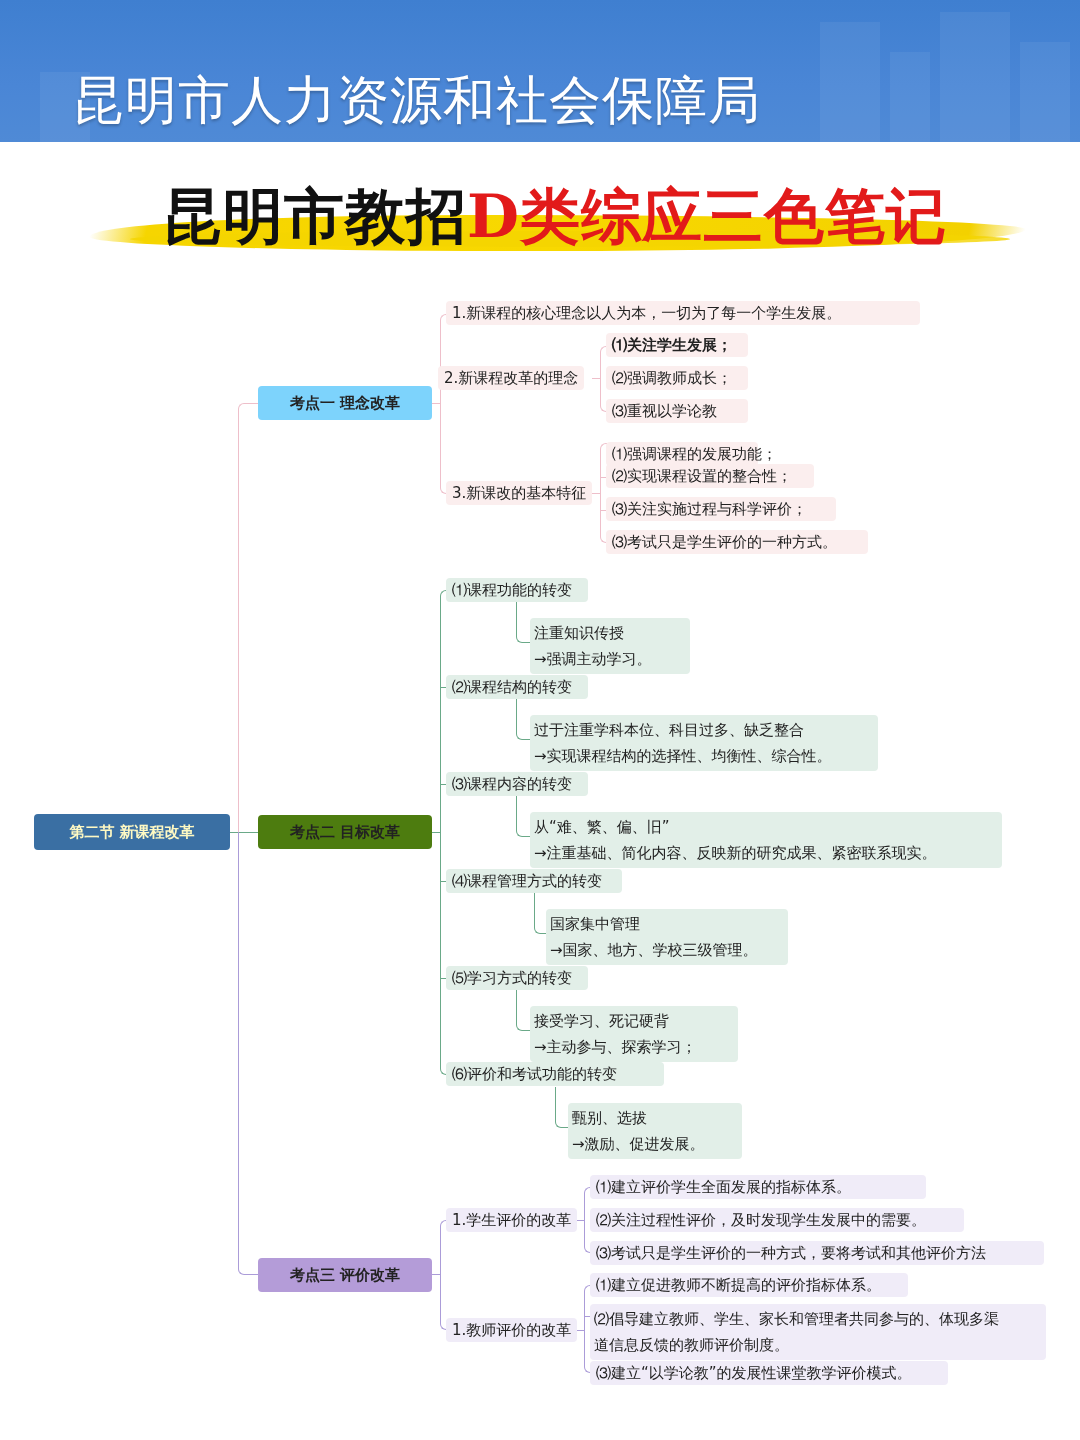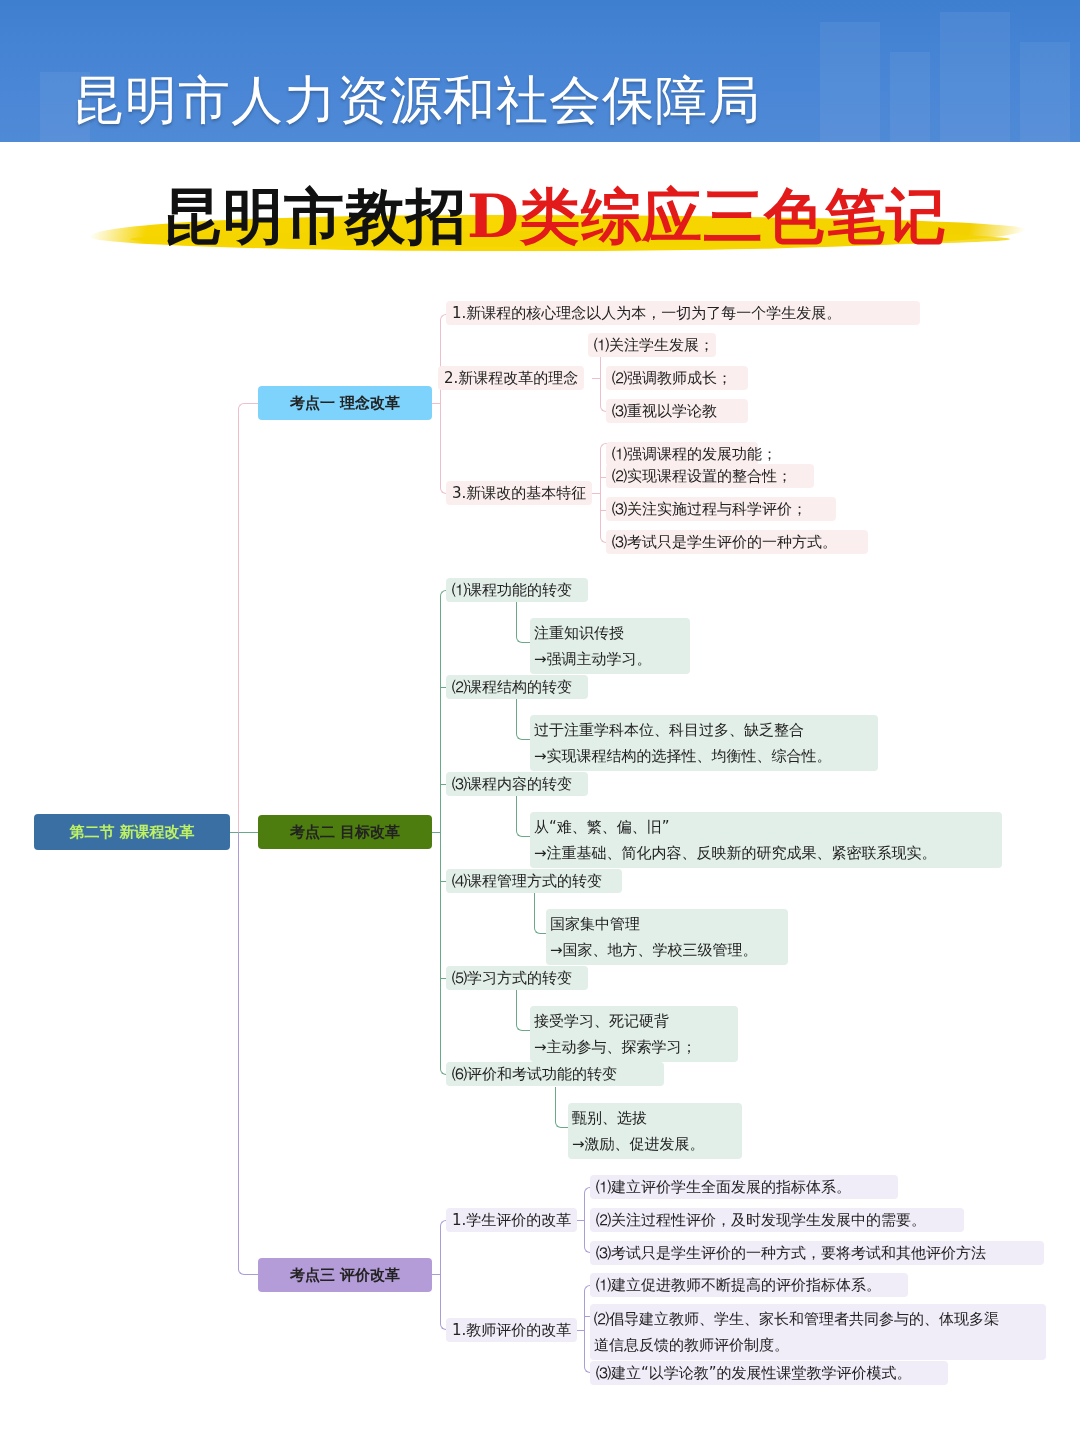--- a/index.html
+++ b/index.html
@@ -30,21 +30,21 @@
     background: #f4d400; border-radius: 50%; opacity: .8;
   }
   .headline {
     position: absolute; left: 72px; top: 2px; font-family: "DejaVu Serif", "Liberation Serif", serif;
     font-weight: bold; font-size: 60px; letter-spacing: 1px; white-space: nowrap;
   }
   .headline .black { color: #111; }
   .headline .red { color: #e21a1a; }
 
   .node { position: absolute; border-radius: 4px; font-size: 15px; line-height: 20px; padding: 2px 6px; white-space: nowrap; color: #222; }
-  .root { background: #3a6fa3; color: #bef264; font-size: 15px; text-align: center; line-height: 36px; height: 36px; padding: 0; border-radius: 4px; font-weight: bold; }
+  .root { background: #3a6fa3; color: #fef9c3; font-size: 15px; text-align: center; line-height: 36px; height: 36px; padding: 0; border-radius: 4px; font-weight: bold; }
   .topic { text-align: center; height: 34px; line-height: 34px; padding: 0; font-weight: bold; font-size: 15px; }
   .topic.pink { background: #7dd3fc; }
   .topic.green { background: #4d7c0f; }
   .topic.purple { background: #b49cd8; }
 
   .pinkbg { background: #fbeeee; }
   .greenbg { background: #e2efe8; }
   .purplebg { background: #f0ecf8; }
   .two-line { line-height: 26px; padding: 2px 4px; white-space: normal; }
   .two-line span { display: block; }
@@ -110,21 +110,21 @@
 <div class="line lv" style="left:584px;top:1316px;width:8px;border-top:1.5px solid;"></div>
 
 <div class="node root" style="left:34px;top:814px;width:196px;">第二节 新课程改革</div>
 
 <div class="node topic pink" style="left:258px;top:386px;width:174px;">考点一 理念改革</div>
 <div class="node topic green" style="left:258px;top:815px;width:174px;">考点二 目标改革</div>
 <div class="node topic purple" style="left:258px;top:1258px;width:174px;">考点三 评价改革</div>
 
 <div class="node pinkbg" style="left:446px;top:301px;width:474px;">1.新课程的核心理念以人为本，一切为了每一个学生发展。</div>
 <div class="node pinkbg" style="left:438px;top:366px;text-align:right;">2.新课程改革的理念</div>
-<div class="node pinkbg" style="left:588px;top:333px;width:128px;">⑴关注学生发展；</div>
+<div class="node pinkbg" style="left:606px;top:333px;width:142px;font-weight:bold;">⑴关注学生发展；</div>
 <div class="node pinkbg" style="left:606px;top:366px;width:142px;">⑵强调教师成长；</div>
 <div class="node pinkbg" style="left:606px;top:399px;width:142px;">⑶重视以学论教</div>
 <div class="node pinkbg" style="left:446px;top:481px;">3.新课改的基本特征</div>
 <div class="node pinkbg" style="left:606px;top:442px;width:152px;">⑴强调课程的发展功能；</div>
 <div class="node pinkbg" style="left:606px;top:464px;width:208px;">⑵实现课程设置的整合性；</div>
 <div class="node pinkbg" style="left:606px;top:497px;width:230px;">⑶关注实施过程与科学评价；</div>
 <div class="node pinkbg" style="left:606px;top:530px;width:262px;">⑶考试只是学生评价的一种方式。</div>
 
 <div class="node greenbg" style="left:446px;top:578px;width:142px;">⑴课程功能的转变</div>
 <div class="node greenbg two-line" style="left:530px;top:618px;width:160px;">
@@ -156,21 +156,21 @@
   <span>→主动参与、探索学习；</span>
 </div>
 
 <div class="node greenbg" style="left:446px;top:1062px;width:218px;">⑹评价和考试功能的转变</div>
 <div class="node greenbg two-line" style="left:568px;top:1103px;width:174px;">
   <span>甄别、选拔</span>
   <span>→激励、促进发展。</span>
 </div>
 
 <div class="node purplebg" style="left:446px;top:1208px;">1.学生评价的改革</div>
-<div class="node purplebg" style="left:590px;top:1175px;width:308px;">⑴建立评价学生全面发展的指标体系。</div>
+<div class="node purplebg" style="left:590px;top:1175px;width:336px;">⑴建立评价学生全面发展的指标体系。</div>
 <div class="node purplebg" style="left:590px;top:1208px;width:374px;">⑵关注过程性评价，及时发现学生发展中的需要。</div>
 <div class="node purplebg" style="left:590px;top:1241px;width:454px;">⑶考试只是学生评价的一种方式，要将考试和其他评价方法</div>
 
 <div class="node purplebg" style="left:446px;top:1318px;">1.教师评价的改革</div>
 <div class="node purplebg" style="left:590px;top:1273px;width:318px;">⑴建立促进教师不断提高的评价指标体系。</div>
 <div class="node purplebg two-line" style="left:590px;top:1304px;width:456px;">
   <span>⑵倡导建立教师、学生、家长和管理者共同参与的、体现多渠</span>
   <span>道信息反馈的教师评价制度。</span>
 </div>
 <div class="node purplebg" style="left:590px;top:1361px;width:358px;">⑶建立“以学论教”的发展性课堂教学评价模式。</div>

